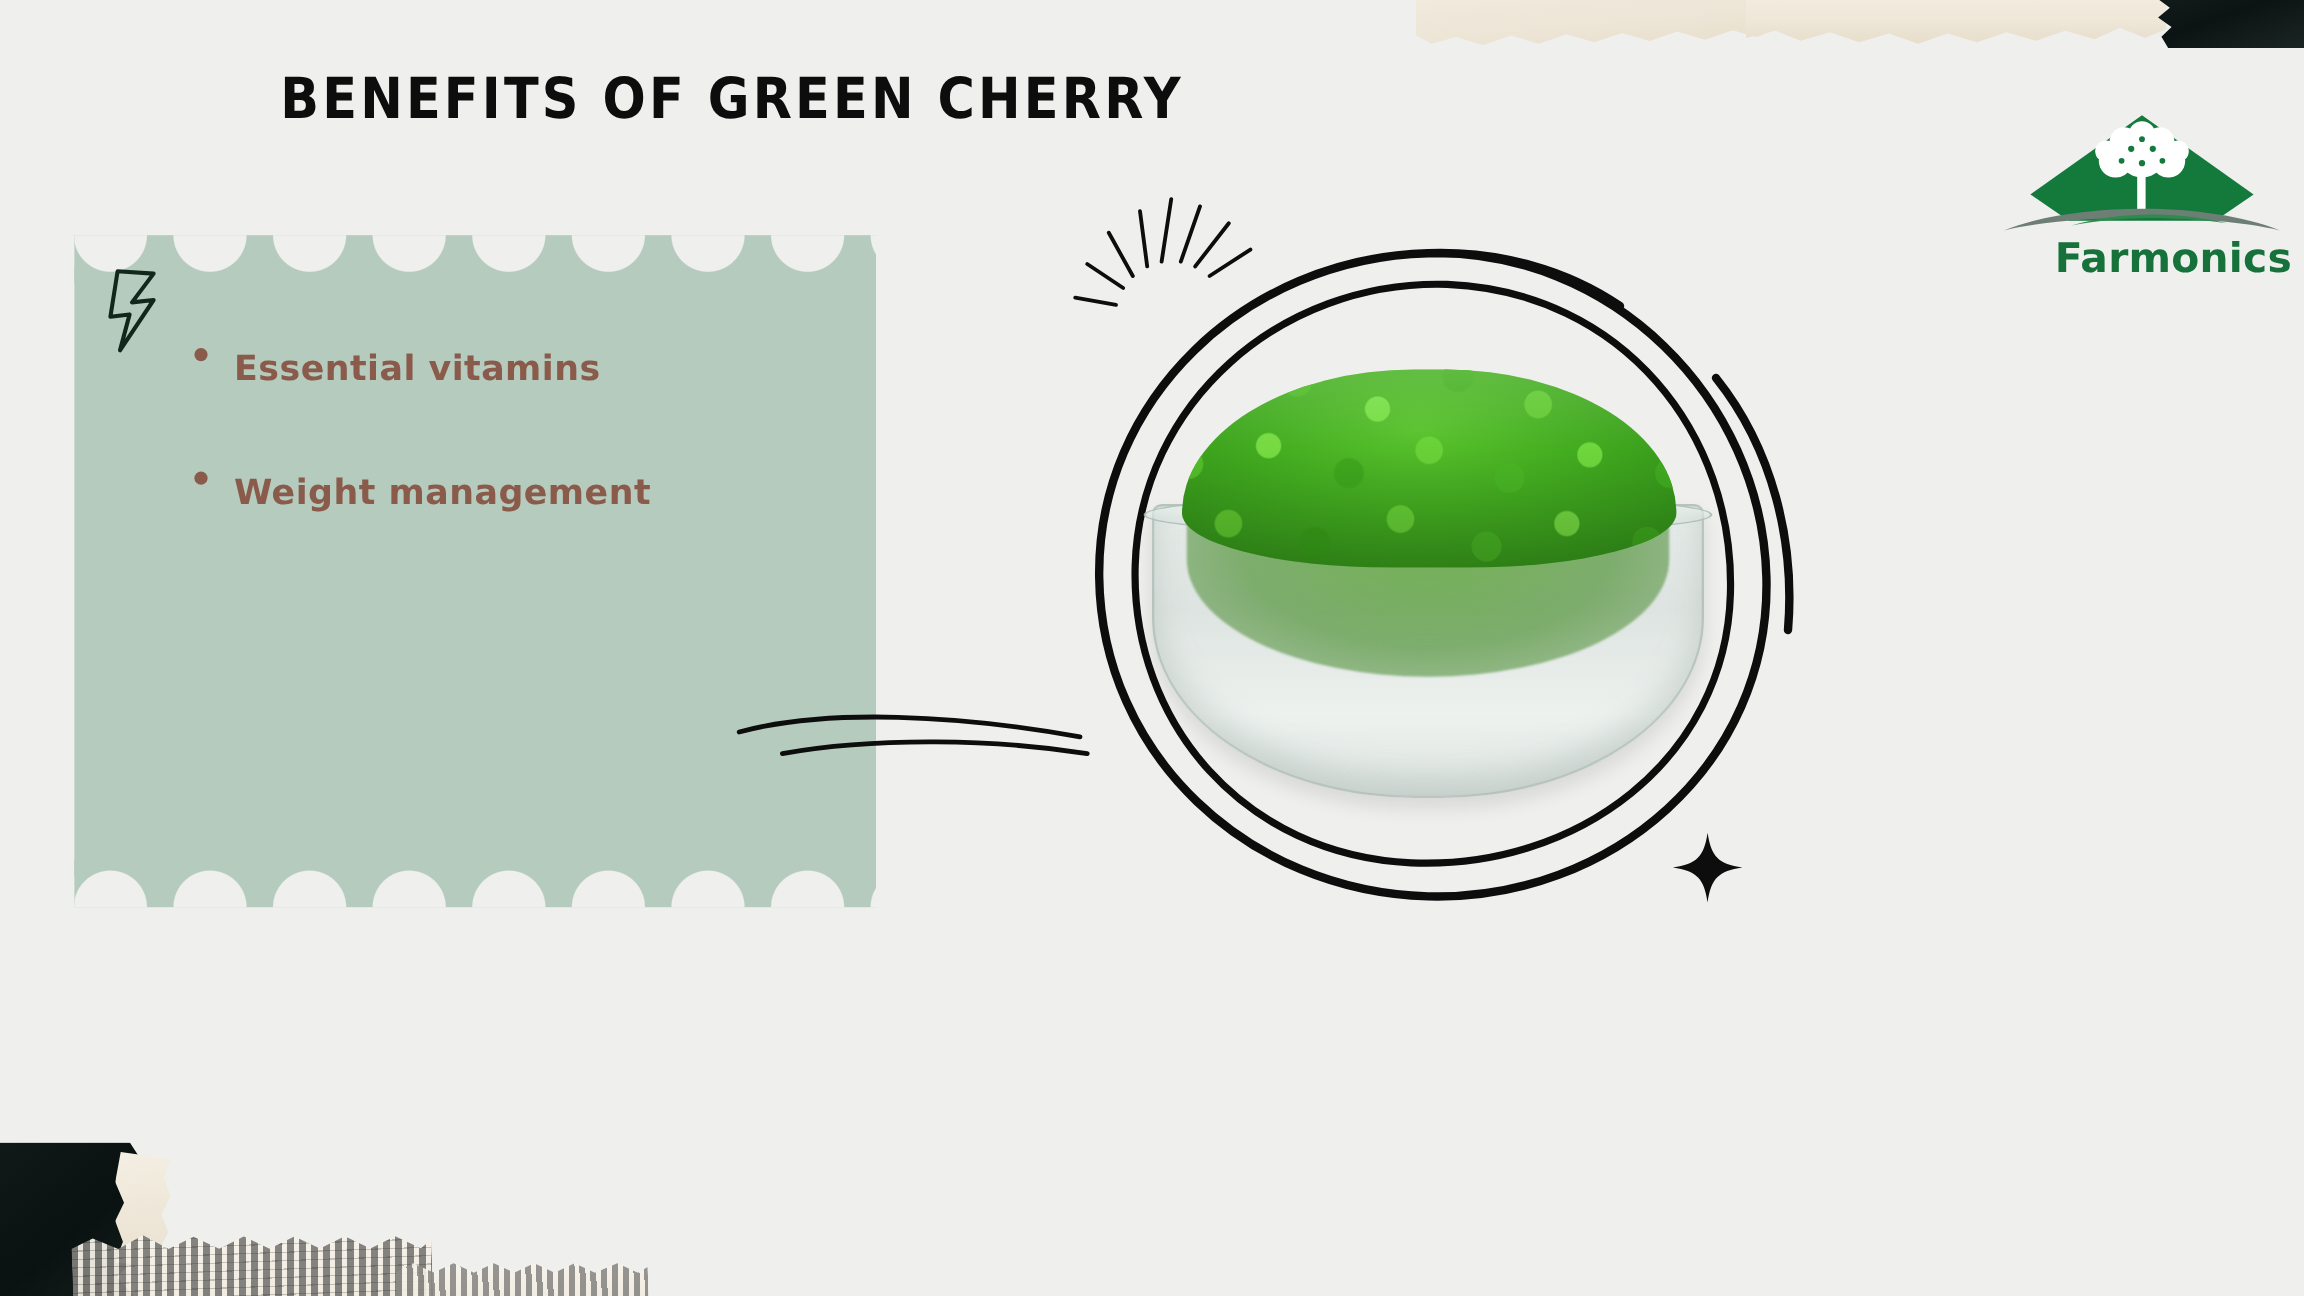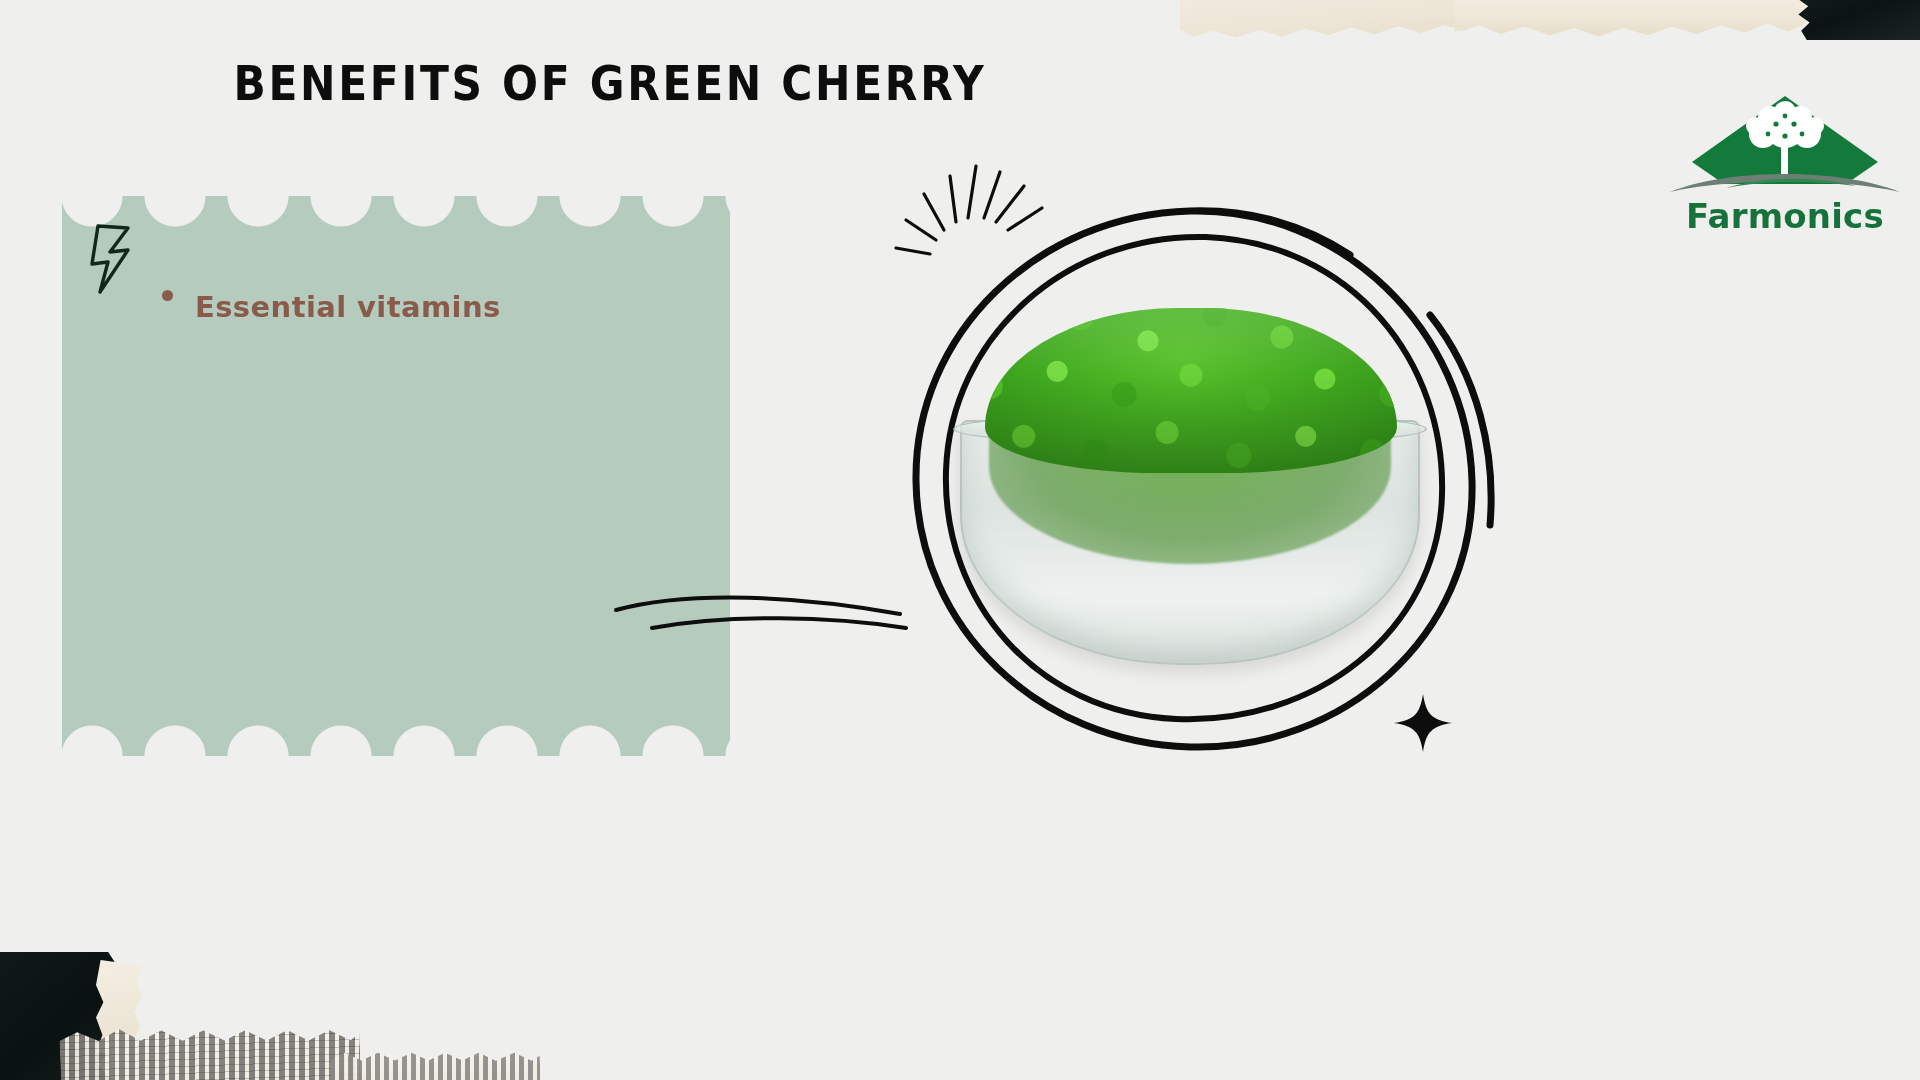--- a/index.html
+++ b/index.html
@@ -210,21 +210,21 @@
   
   #connector-squiggle { position:absolute; left:610px; top:580px; }
 
   
   #star-sparkle { position:absolute; left:1392px; top:692px; }
 
   
   #brand-logo { position:absolute; left:1660px; top:88px; width:250px; height:150px; }
   #brand-name {
     position:absolute; left:0; top:108px; width:250px;
-    text-align:center;
+    text-align:right;
     font-family:"DejaVu Sans", sans-serif;
     font-weight:700;
     font-size:34px;
     color:#16723a;
     letter-spacing:.2px;
   }
 </style>
 </head>
 <body>
 
@@ -242,20 +242,24 @@
 
   <section id="benefits-panel">
     <div class="panel-body"></div>
     <div class="scallop" id="scallop-top"></div>
     <div class="scallop" id="scallop-bottom"></div>
 
     <ul id="benefits-list">
       <li class="benefit-item">
         <span class="benefit-dot"></span>
         <span>Essential vitamins</span>
+      </li>
+      <li class="benefit-item">
+        <span class="benefit-dot"></span>
+        <span>Weight management</span>
       </li>
     </ul>
   </section>
 
   <svg id="lightning-doodle" width="54" height="76" viewBox="0 0 54 76">
     <path d="M10 4 L40 6 L22 30 L40 28 L12 70 L20 40 L4 42 Z" fill="none" stroke="#10281c" stroke-width="3.4" stroke-linejoin="round" stroke-linecap="round"></path>
   </svg>
 
   <svg id="sparkle-burst" width="180" height="130" viewBox="0 0 180 130">
     <g stroke="#0d0d0d" stroke-width="3.2" stroke-linecap="round" fill="none">

